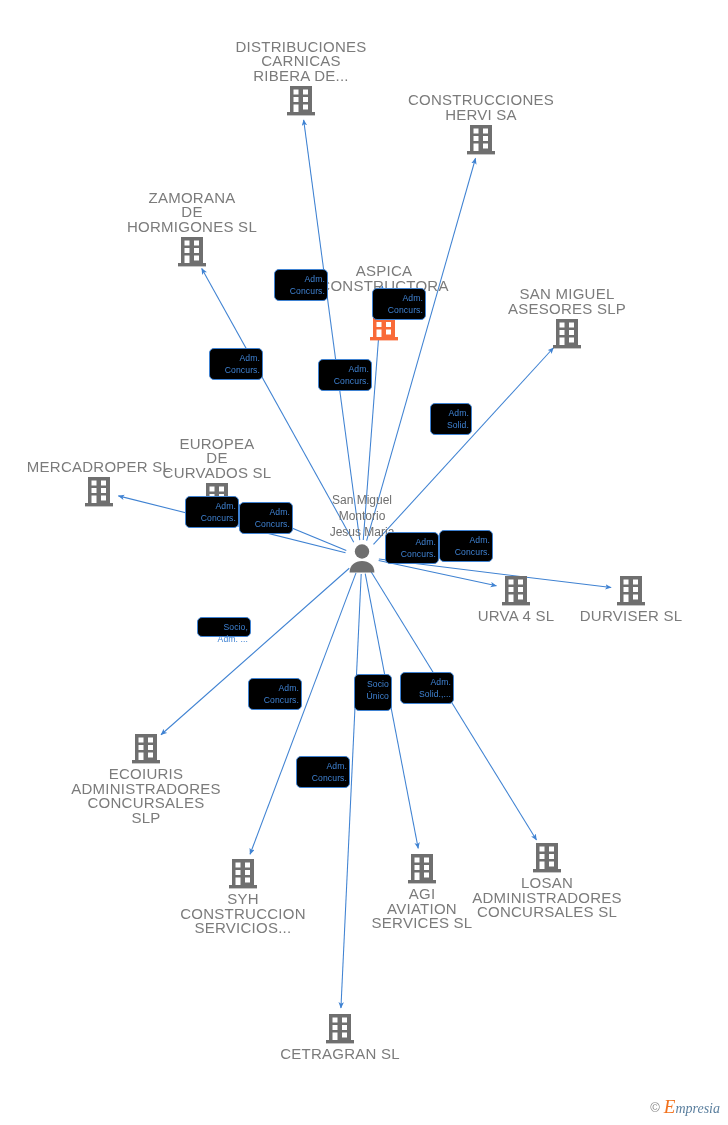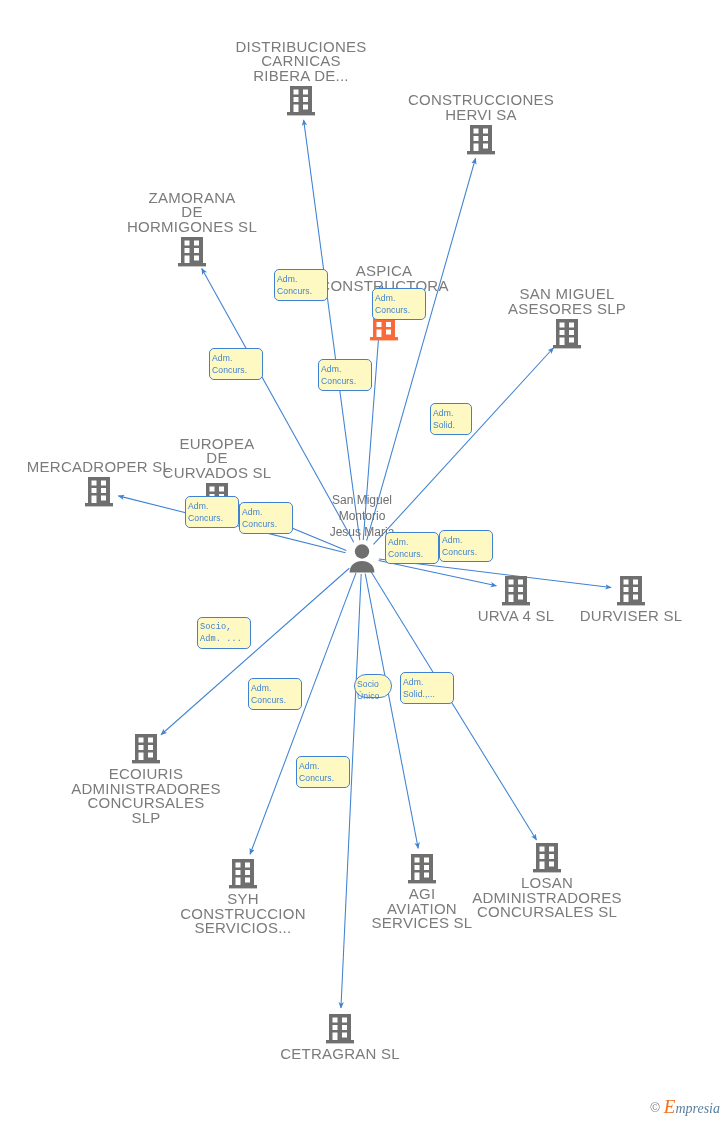--- a/index.html
+++ b/index.html
@@ -51,25 +51,25 @@
   .node.below .glyph{margin-bottom:1px;}
   .node.below .label{margin-top:1px;}
   .node.main .label{color:#7b7b7b;margin-top:44px;}
 
   
   .chip{
     position:absolute;
     box-sizing:border-box;
     border:1px solid #3f82d2;
     border-radius:5px;
-    background:#fef9c3;
+    background:#000000;
     color:#3f82d2;
     font-size:8.6px;
     line-height:11.5px;
-    text-align:left;
+    text-align:right;
     padding:4px 2px 3px 2px;
     white-space:pre-line;
     letter-spacing:.1px;
   }
 
   .wm{
     position:absolute;
     right:8px;bottom:8px;
     display:flex;
     align-items:center;
@@ -333,27 +333,27 @@
       <div class="chip" style="left: 430px; top: 403px; width: 42px; height: 32px;">Adm.
 Solid.</div>
       <div class="chip" style="left: 185px; top: 496px; width: 54px; height: 32px;">Adm.
 Concurs.</div>
       <div class="chip" style="left: 239px; top: 502px; width: 54px; height: 32px;">Adm.
 Concurs.</div>
       <div class="chip" style="left: 385px; top: 532px; width: 54px; height: 32px;">Adm.
 Concurs.</div>
       <div class="chip" style="left: 439px; top: 530px; width: 54px; height: 32px;">Adm.
 Concurs.</div>
-      <div class="chip" style="left: 197px; top: 617px; width: 54px; height: 32px; font-family: Liberation Mono, monospace;">Socio,
+      <div class="chip" style="left: 197px; top: 617px; width: 54px; height: 20px;">Socio,
 Adm.  ...</div>
       <div class="chip" style="left: 248px; top: 678px; width: 54px; height: 32px;">Adm.
 Concurs.</div>
       <div class="chip" style="left: 296px; top: 756px; width: 54px; height: 32px;">Adm.
 Concurs.</div>
-      <div class="chip" style="left: 354px; top: 674px; width: 38px; height: 24px; border-radius: 13px;">Socio
+      <div class="chip" style="left: 354px; top: 674px; width: 38px; height: 37px;">Socio
 Único</div>
       <div class="chip" style="left: 400px; top: 672px; width: 54px; height: 32px;">Adm.
 Solid.,...</div>
     </div>
 
   <div class="wm">
     <span class="c">©</span>
     <span><span class="e">E</span><span class="rest">mpresia</span></span>
   </div>
 

